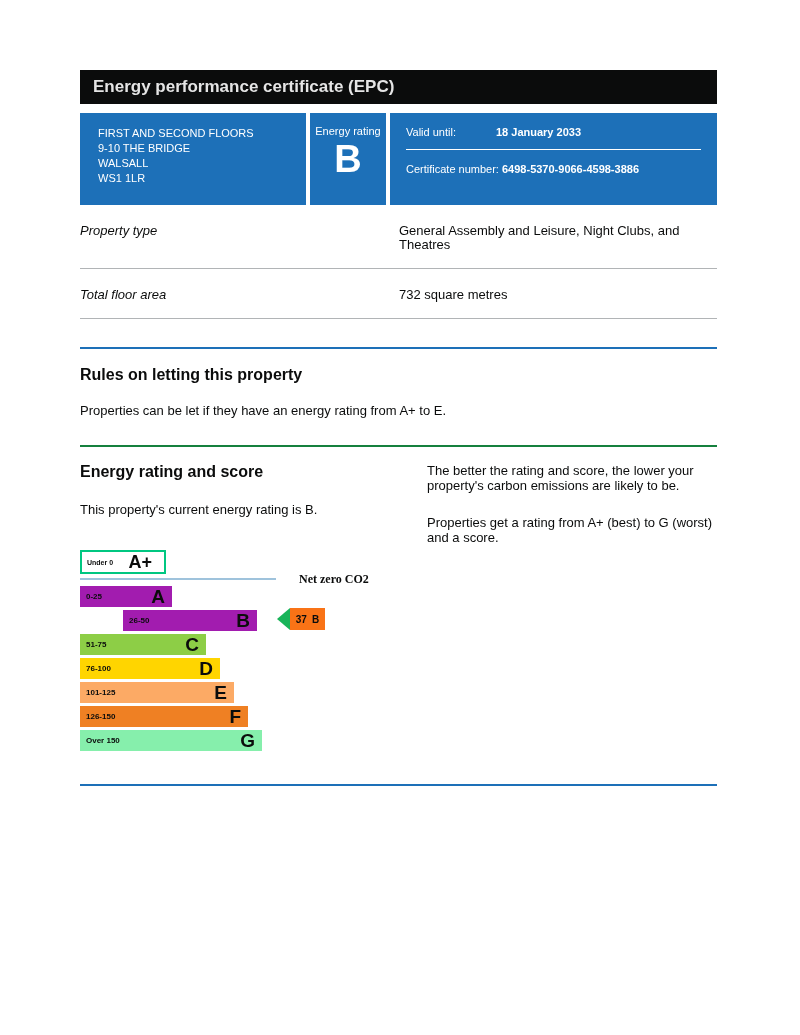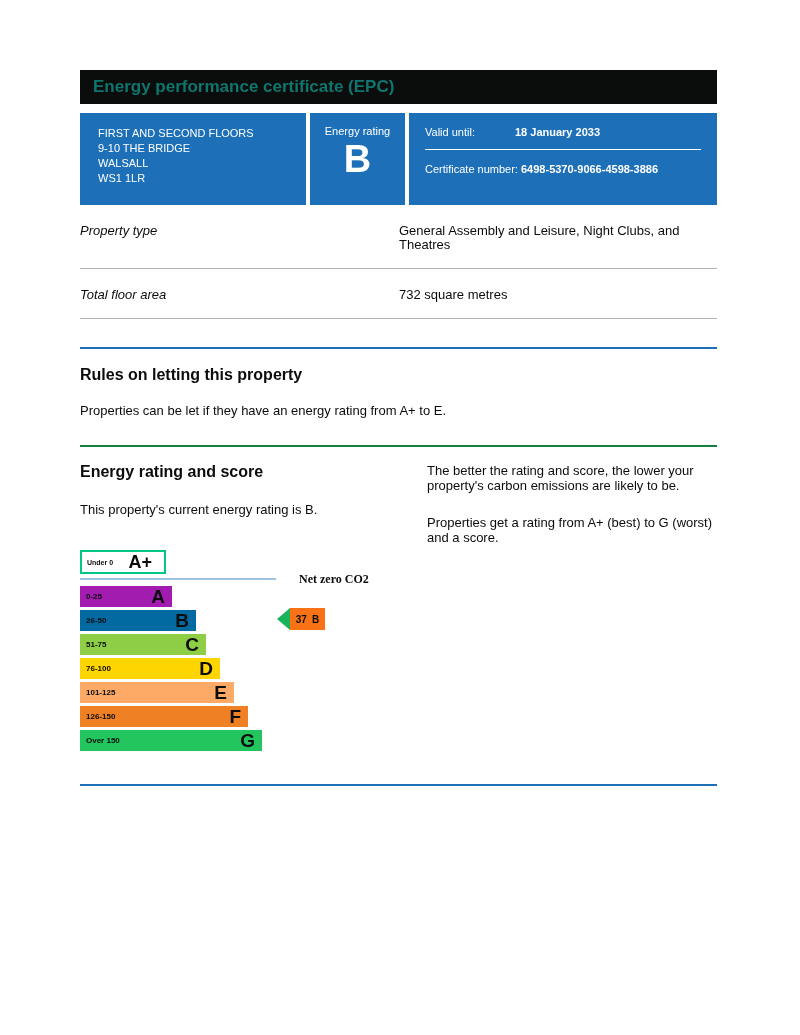--- a/index.html
+++ b/index.html
@@ -8,30 +8,30 @@
     width: 800px;
     min-height: 1035px;
     background: #ffffff;
     color: #0b0c0c;
     font-family: "Liberation Sans", sans-serif;
   }
   .page { margin-left: 80px; width: 637px; padding-top: 70px; }
 
   
   .topbar {
-    background: #0b0c0c; color: #0f766e;
+    background: #0b0c0c; color: #e5e5e5;
     height: 34px; line-height: 34px;
     padding-left: 13px; font-size: 17px; font-weight: bold;
   }
 
   
   .panels { display: flex; gap: 4px; margin-top: 9px; height: 92px; }
   .panel { background: #1d70b8; color: #ffffff; }
   .panel-address { width: 226px; padding: 13px 18px; font-size: 11px; line-height: 15px; }
-  .panel-rating { width: 95px; text-align: center; padding-top: 12px; }
+  .panel-rating { width: 76px; text-align: center; padding-top: 12px; }
   .rating-label { font-size: 11px; }
   .rating-letter { font-size: 38px; font-weight: bold; line-height: 44px; }
   .panel-cert { flex: 1; padding: 13px 16px; font-size: 11px; }
   .cert-row { display: flex; }
   .cert-label { width: 90px; flex: none; }
   .cert-value { font-weight: bold; }
   .cert-divider { height: 1px; background: #ffffff; margin: 11px 0 13px; }
 
   
   .detail-row {
@@ -143,41 +143,41 @@
           <span class="band-letter">A+</span>
         </div>
         <div class="netzero-row">
           <span class="netzero-line"></span>
           <span class="netzero-label">Net zero CO2</span>
         </div>
         <div class="band" style="width: 92px; background-color: #a21caf;">
           <span class="band-range">0-25</span>
           <span class="band-letter">A</span>
         </div>
-        <div class="band" style="width: 116px; background-color: #0369a1;">
+        <div class="band" style="width: 134px; background-color: #a21caf; margin-left: 43px;">
           <span class="band-range">26-50</span>
           <span class="band-letter">B</span>
         </div>
         <div class="band" style="width: 126px; background-color: rgb(141, 206, 70);">
           <span class="band-range">51-75</span>
           <span class="band-letter">C</span>
         </div>
         <div class="band" style="width: 140px; background-color: rgb(255, 213, 0);">
           <span class="band-range">76-100</span>
           <span class="band-letter">D</span>
         </div>
         <div class="band" style="width: 154px; background-color: rgb(252, 170, 101);">
           <span class="band-range">101-125</span>
           <span class="band-letter">E</span>
         </div>
         <div class="band" style="width: 168px; background-color: rgb(239, 128, 35);">
           <span class="band-range">126-150</span>
           <span class="band-letter">F</span>
         </div>
-        <div class="band" style="width: 182px; background-color: #22c55e;">
+        <div class="band" style="width: 182px; background-color: #86efac;">
           <span class="band-range">Over 150</span>
           <span class="band-letter">G</span>
         </div>
 
         <div class="score-marker">
           <span class="marker-tip" style="border-right-color: rgb(25, 180, 89);"></span>
           <span class="marker-box" style="background-color: #f97316;">
             <span>37</span>
             <span>B</span>
           </span>

